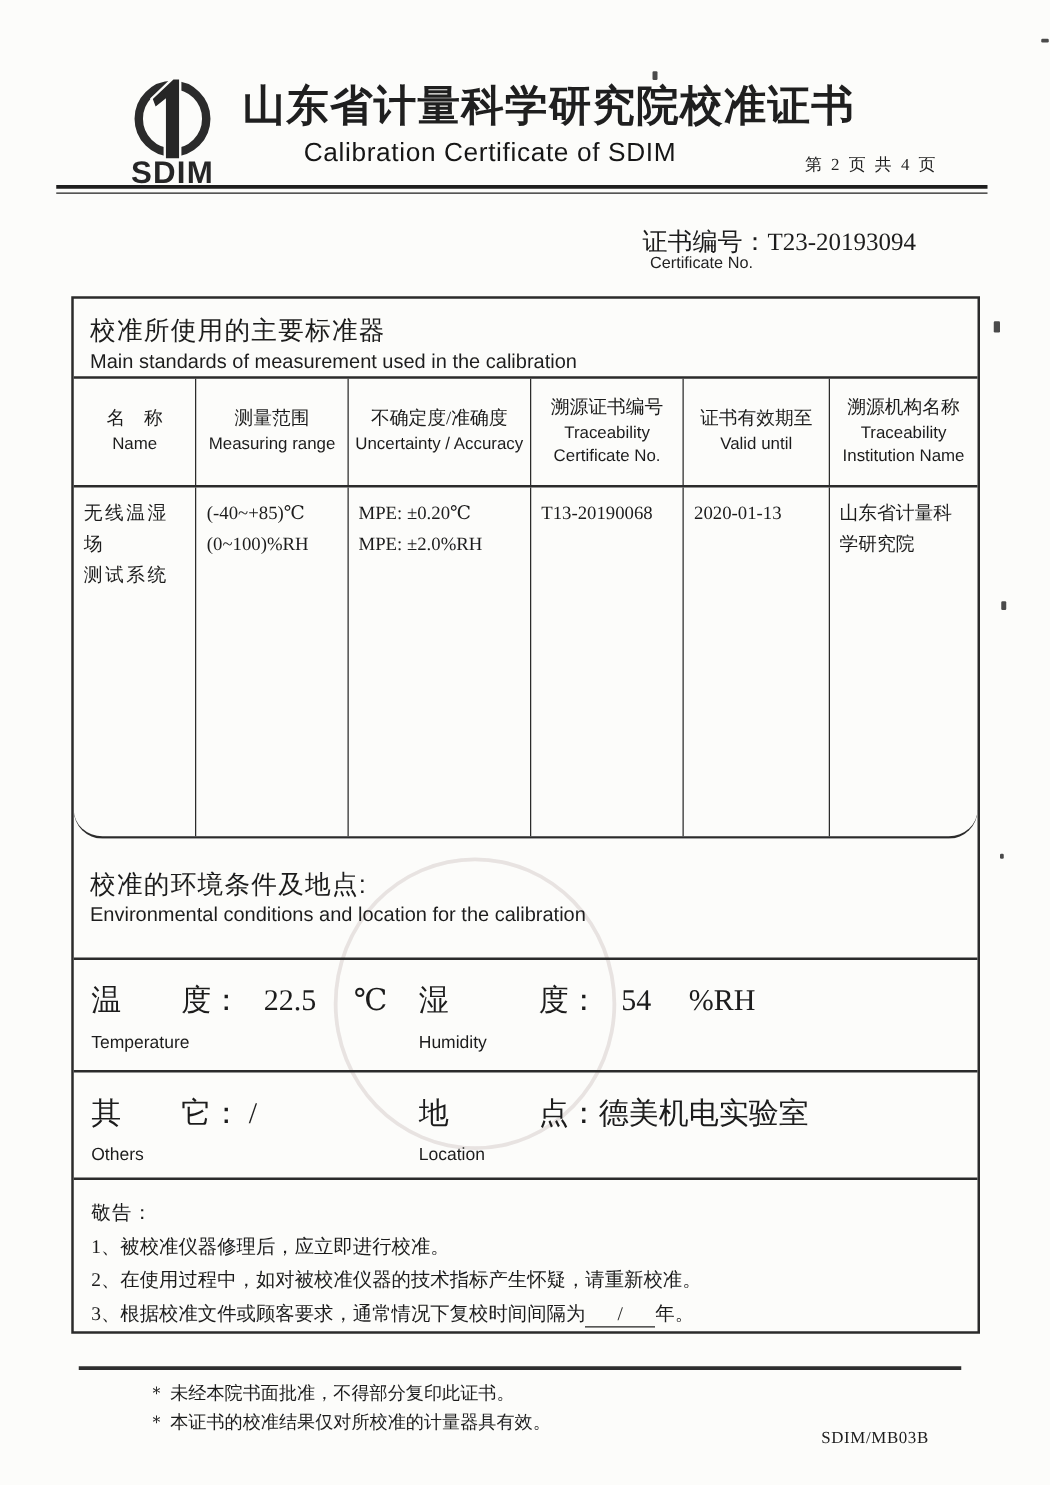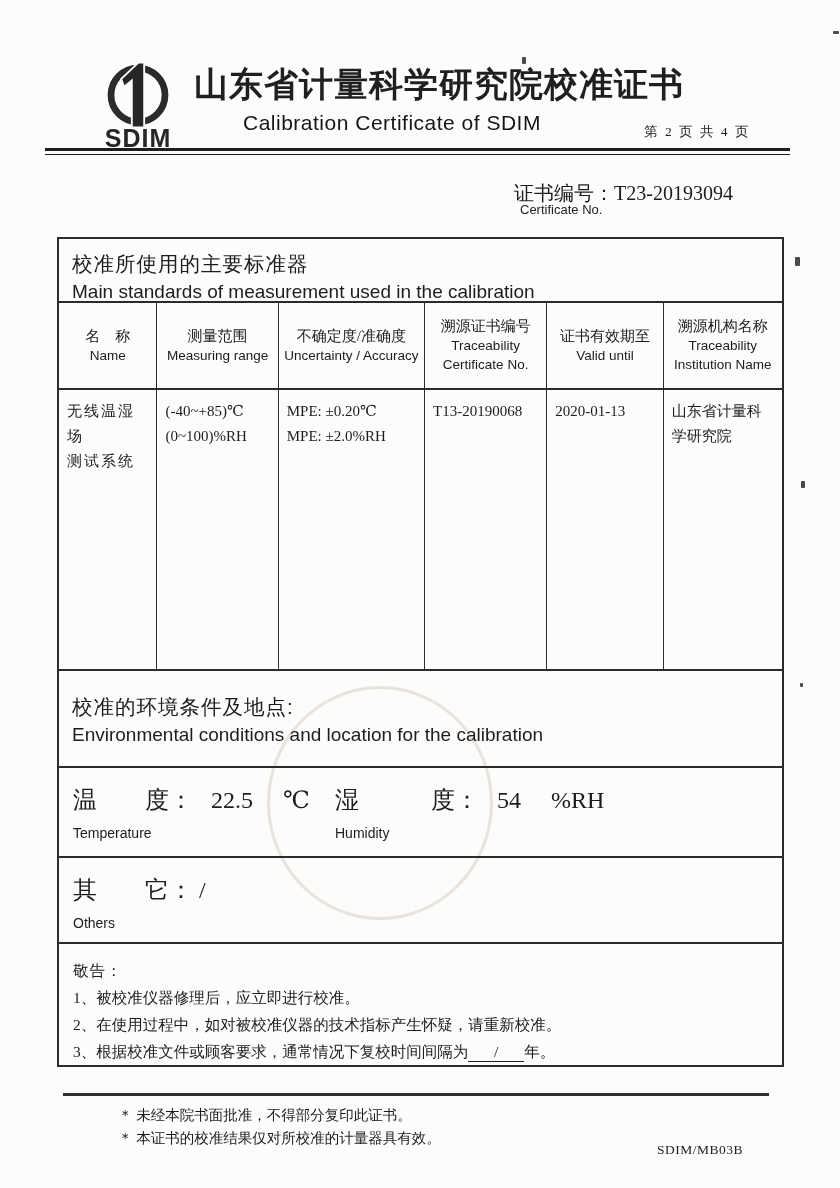--- a/index.html
+++ b/index.html
@@ -37,33 +37,33 @@
   .cert-no-en { position:absolute; left:520px; top:202px; font-size:13px; color:#222; }
 
   
   .main-box {
     position:absolute; left:57px; top:237px; width:727px; height:830px;
     border:2px solid #2b2b2b; display:flex; flex-direction:column; background:transparent;
   }
   .sec-title { padding:11px 13px 0 13px; border-bottom:2px solid #2b2b2b; }
   .sec1 { height:64px; }
   .sec-title .cn { font-size:20.5px; font-weight:400; letter-spacing:1px; }
-  .sec-title .en { font-size:19px; margin-top:3px; color:#1d1d1d; }
+  .sec-title .en { font-size:16px; margin-top:3px; color:#1d1d1d; }
 
   .grid6 { display:grid; grid-template-columns:99fr 122fr 147fr 123fr 117fr 119fr; }
   .thead { height:88px; border-bottom:2px solid #2b2b2b; }
   .thead .cell {
     display:flex; flex-direction:column; align-items:center; justify-content:center;
     text-align:center; padding:2px 3px; line-height:19px;
   }
   .thead .cn { font-size:15px; }
   .thead .en { font-size:13.5px; }
   .cell { border-right:1.5px solid #2b2b2b; }
   .cell:last-child { border-right:none; }
-  .tbody { height:284px; border-bottom:2px solid #2b2b2b; }
+  .tbody { height:284px; border-bottom:2px solid #2b2b2b;border-radius:23px; }
   .tbody .cell { padding:9px 6px 0 8px; font-size:15px; line-height:25px; }
   .tbody .c-name { letter-spacing:2px; }
 
   .sec2 { height:97px; padding-top:22px; }
 
   .env-row { position:relative; border-bottom:2px solid #2b2b2b; }
   .row-th { height:91px; }
   .row-ol { height:87px; }
   .env-left  { position:absolute; left:14px;  top:16px; }
   .env-right { position:absolute; left:276px; top:16px; }
@@ -196,20 +196,26 @@
       </div>
     </div>
 
     <div class="env-row row-ol">
       <div class="env-left">
         <div class="env-line serif">
           <span>其　　它：</span><span style="margin-left:6px;">/</span>
         </div>
         <div class="env-en">Others</div>
       </div>
+      <div class="env-right">
+        <div class="env-line serif">
+          <span>地　　　点：</span><span>德美机电实验室</span>
+        </div>
+        <div class="env-en">Location</div>
+      </div>
     </div>
 
     <div class="notice serif">
       <div class="nt">敬告：</div>
       <div>1、被校准仪器修理后，应立即进行校准。</div>
       <div>2、在使用过程中，如对被校准仪器的技术指标产生怀疑，请重新校准。</div>
       <div>
         <span>3、根据校准文件或顾客要求，通常情况下复校时间间隔为</span><span class="blank-line">/</span><span>年。</span>
       </div>
     </div>

